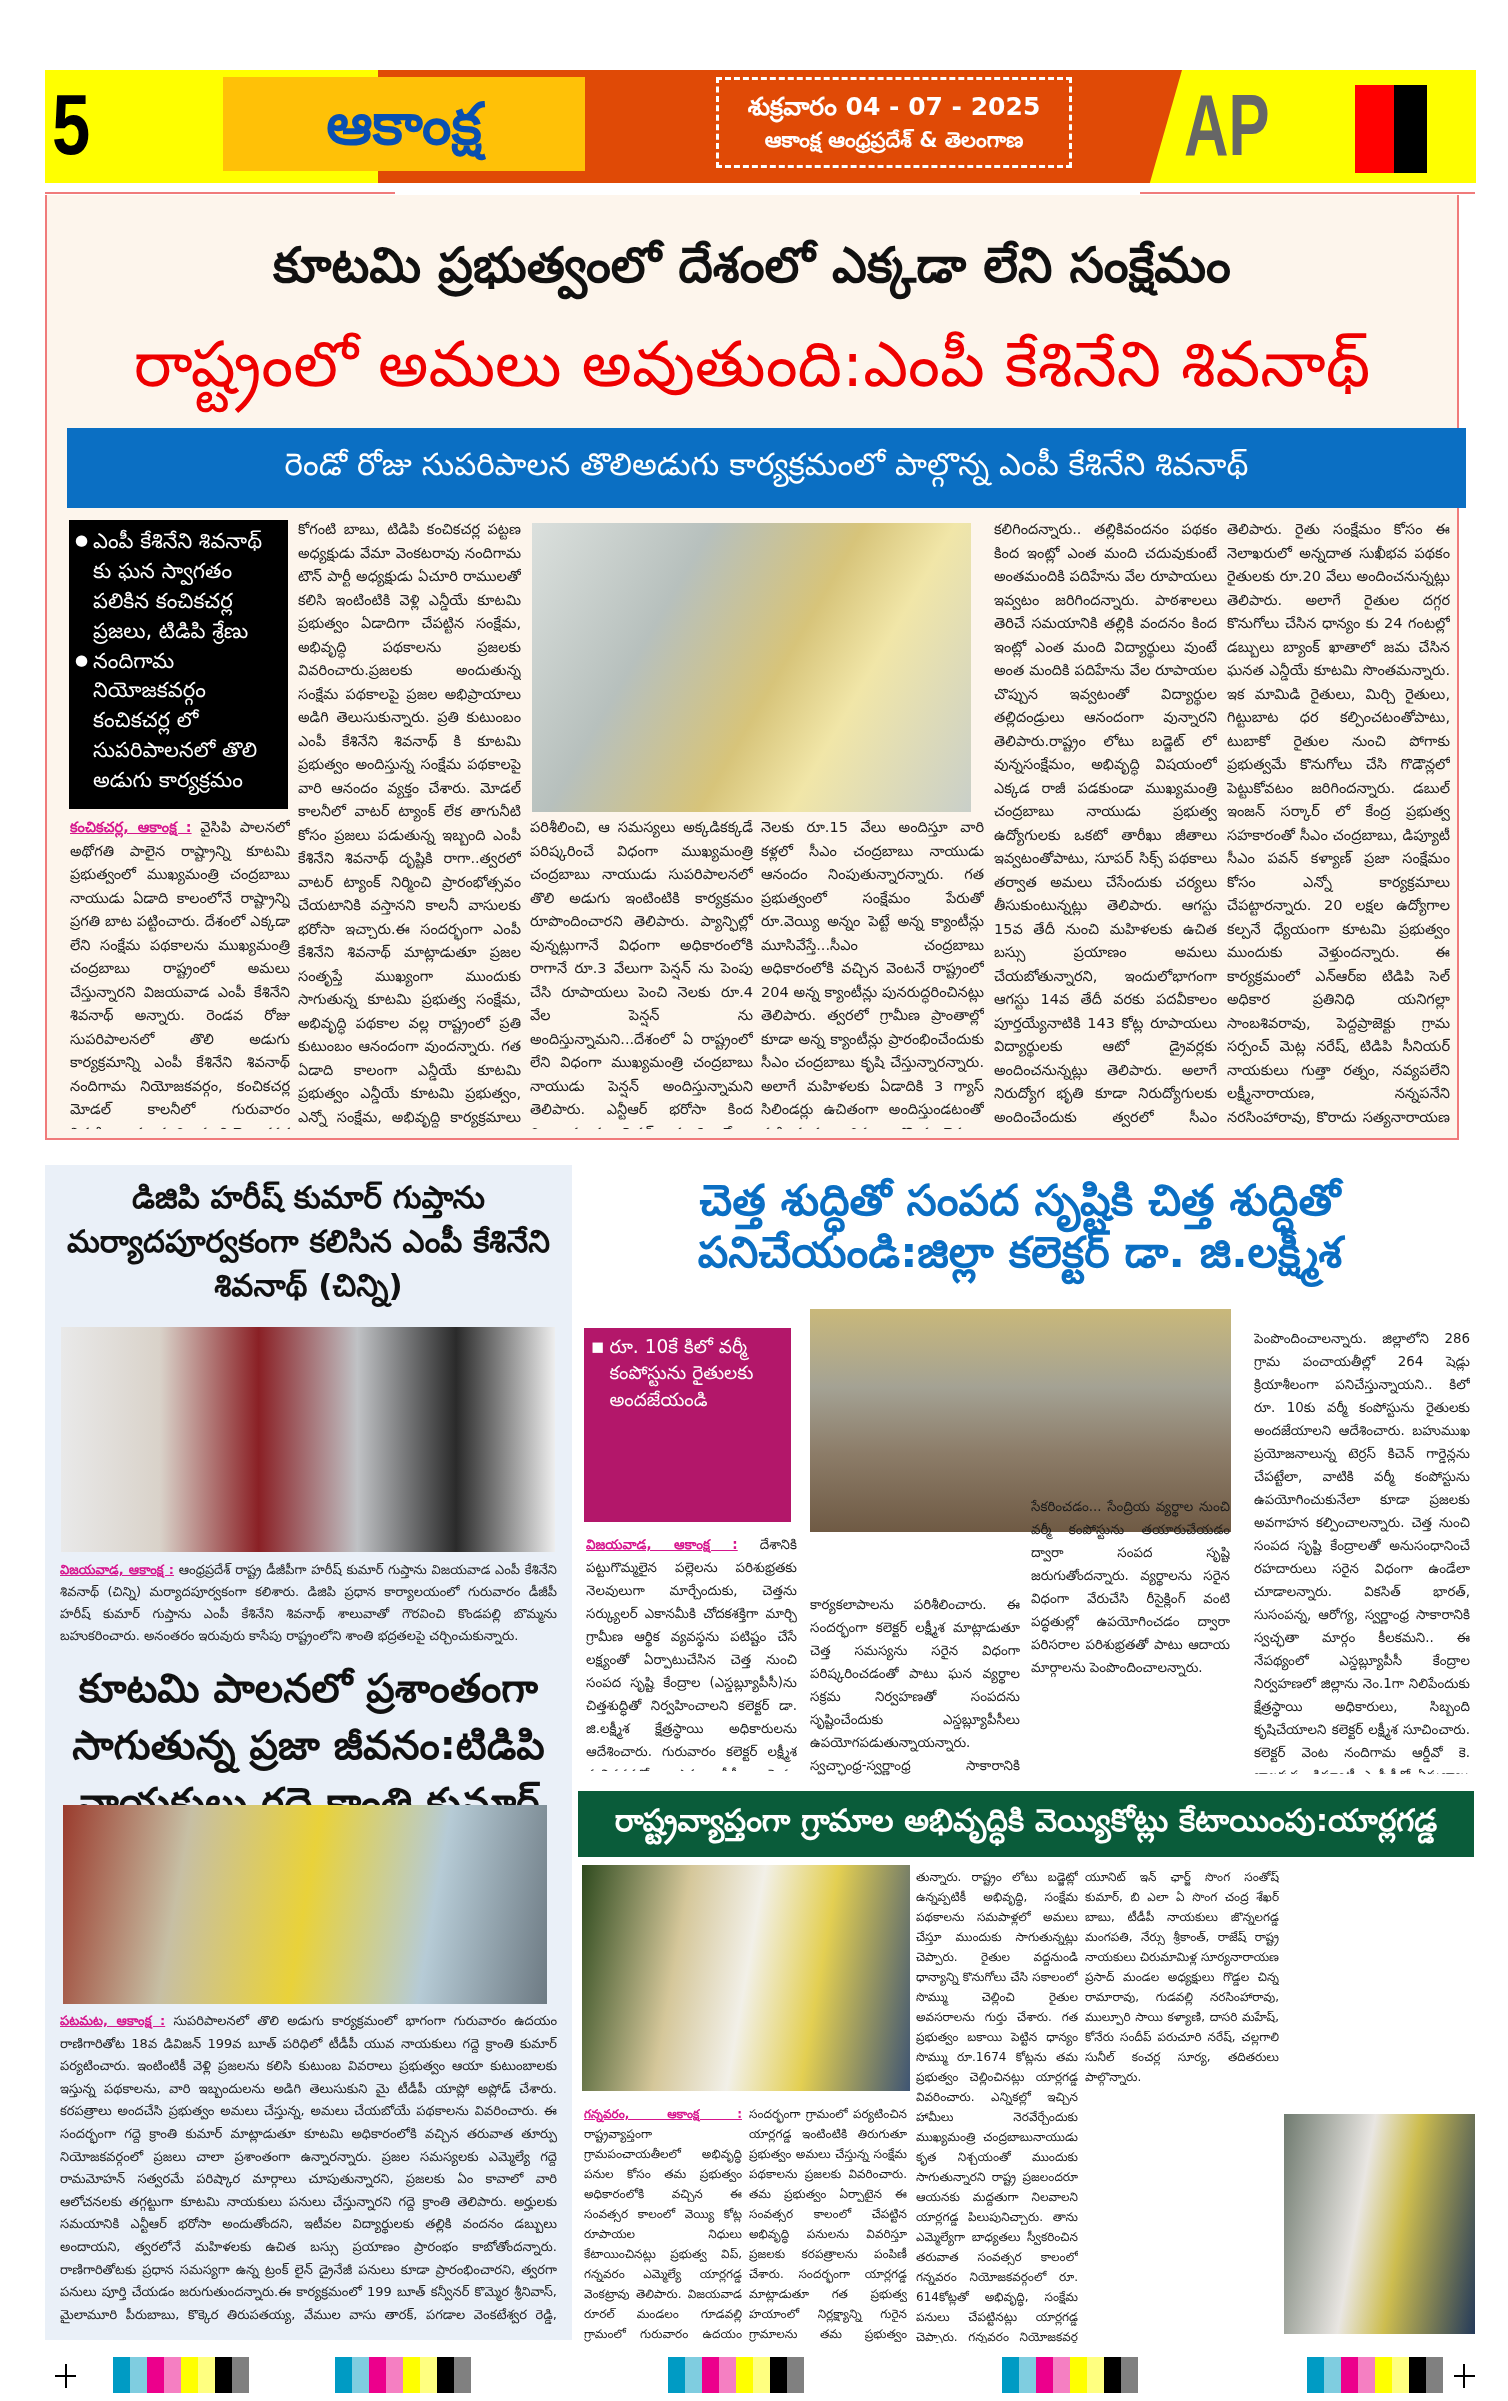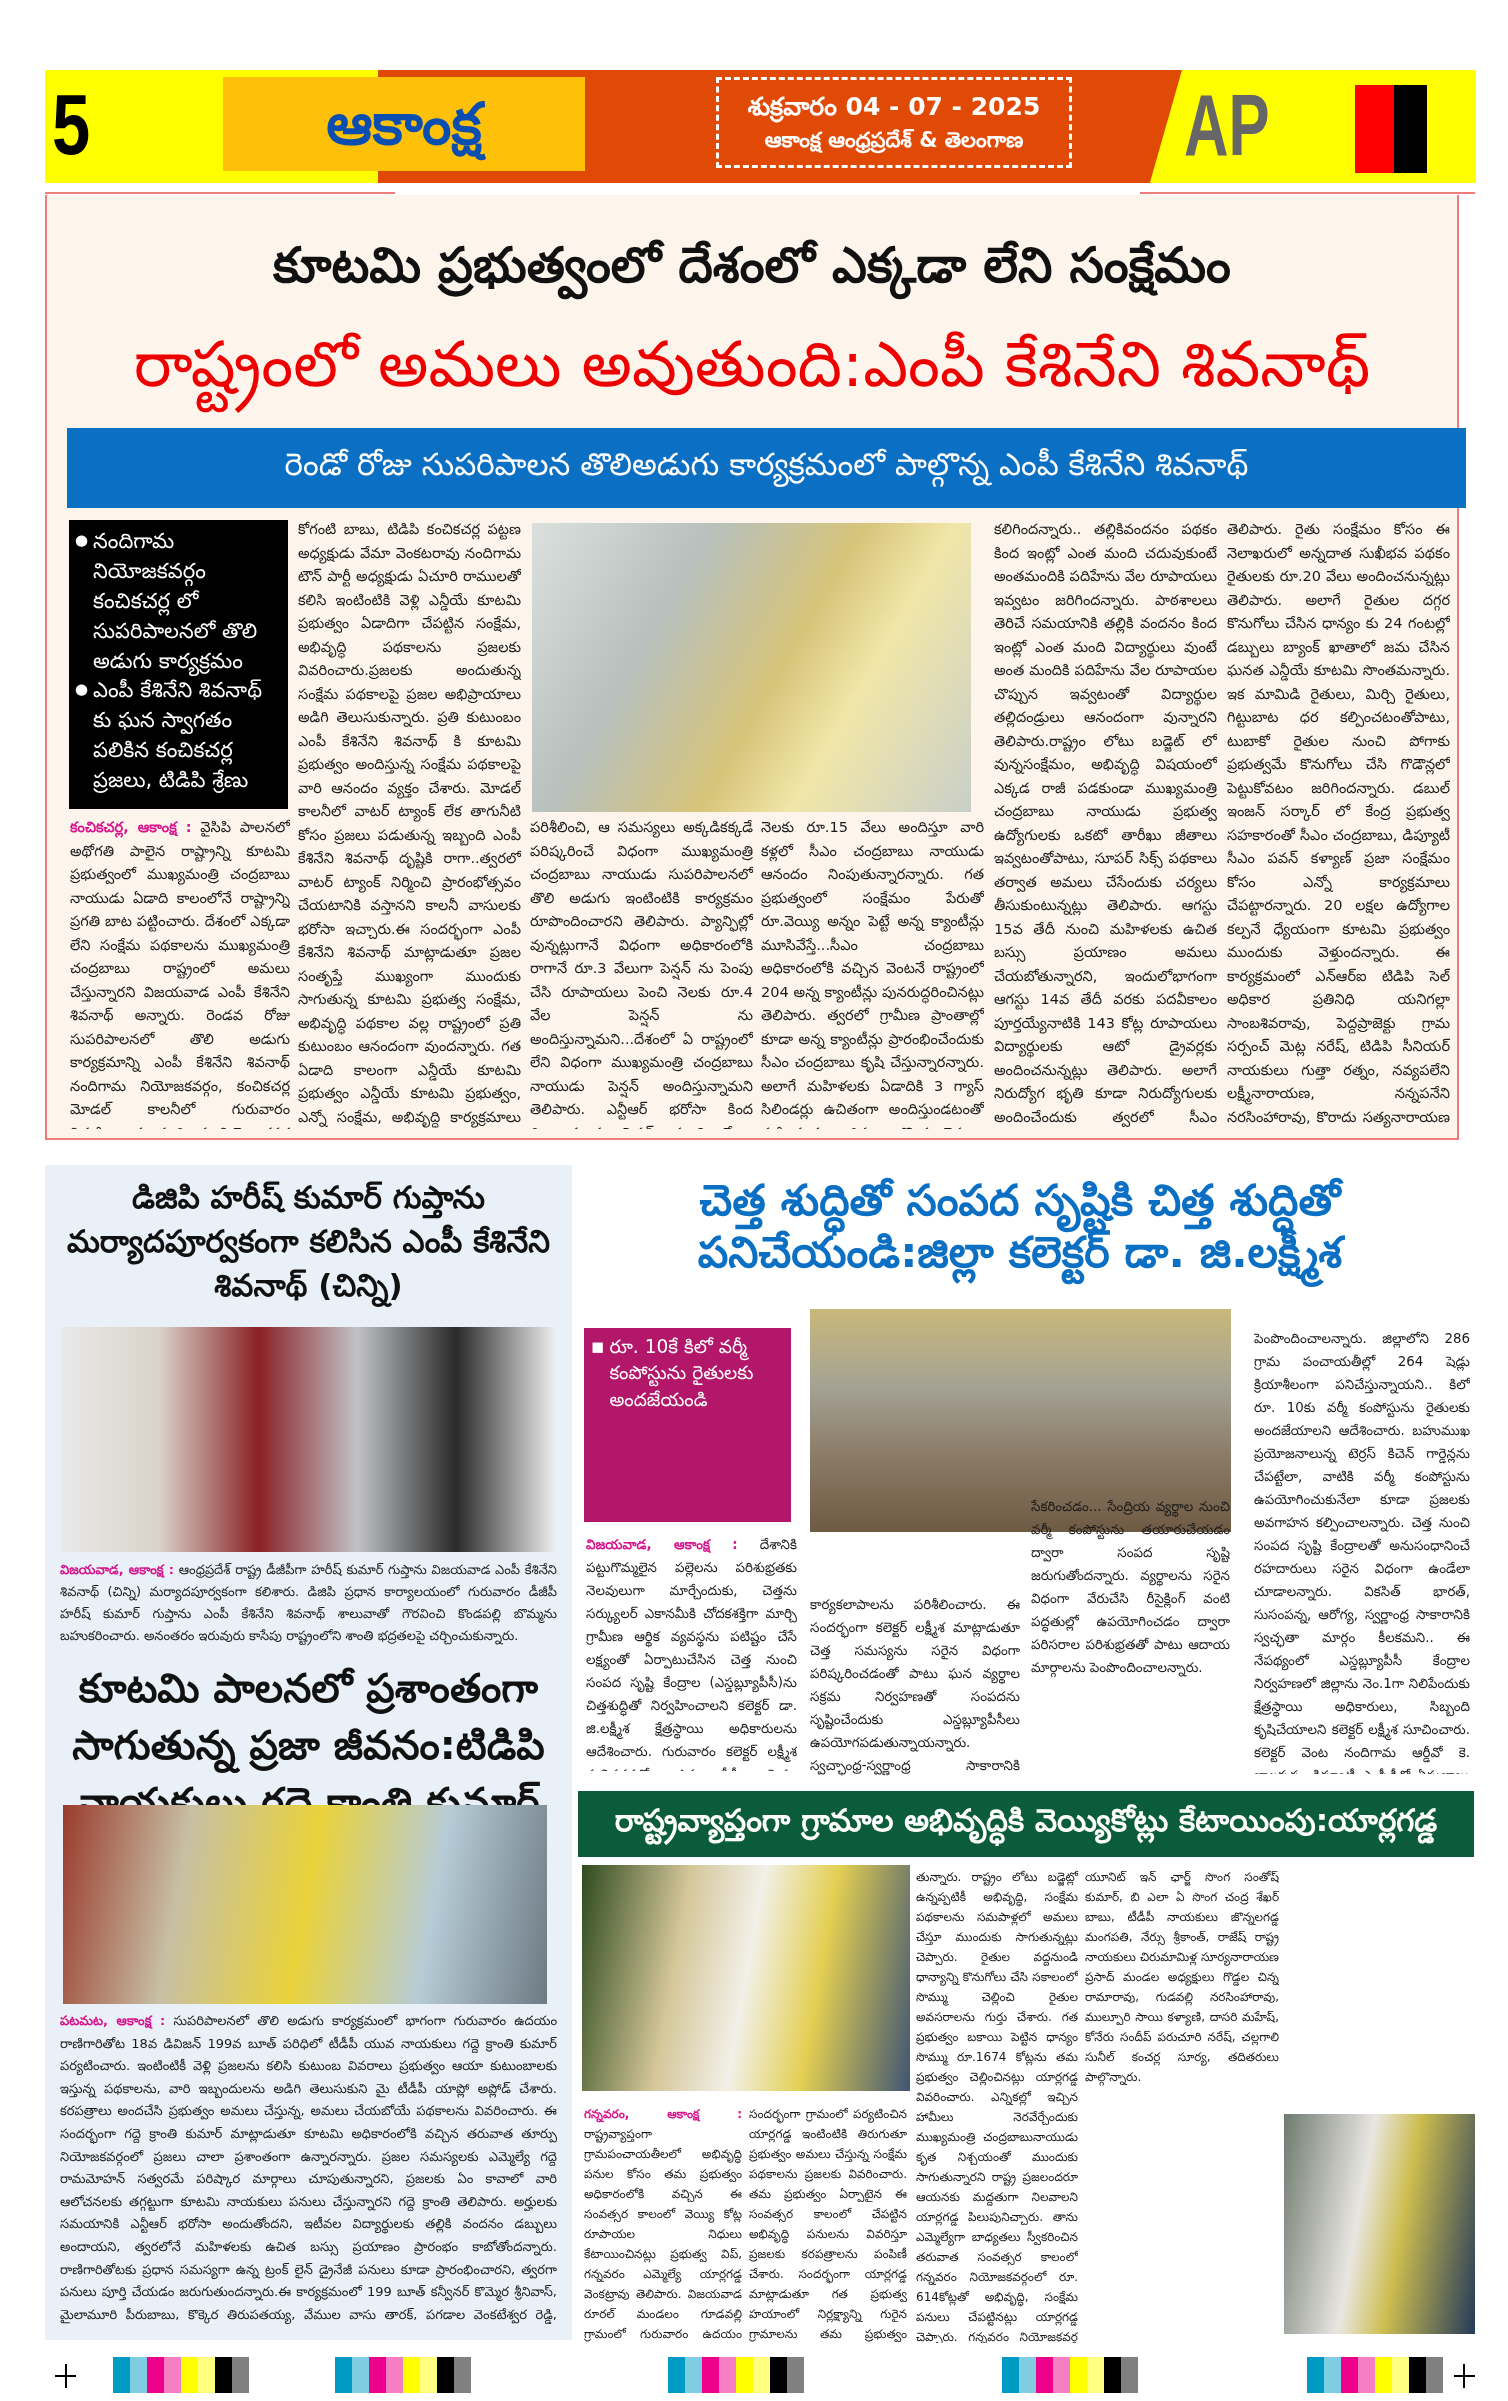--- a/index.html
+++ b/index.html
@@ -23,21 +23,21 @@
 
   
   .lead { left: 45px; top: 195px; width: 1414px; height: 945px; background: #fdf5ec; border-left: 2.2px solid #f07b7b; border-right: 2.2px solid #f07b7b; border-bottom: 2.2px solid #f07b7b; }
   .lead-h1 { left: 45px; top: 237px; width: 1414px; text-align: center; font-size: 49px; font-weight: bold; color: #111; }
   .lead-h2 { left: 45px; top: 328px; width: 1414px; text-align: center; font-size: 63px; font-weight: normal; color: #ee0000; }
   .lead-sub { left: 67px; top: 428px; width: 1399px; height: 80px; background: #0b6fc3; color: #fff; font-size: 31px; display:flex; align-items:center; justify-content:center; }
   .hl-box { left: 69px; top: 520px; width: 219px; height: 289px; background: #000; color: #fff; padding: 7.4px 6px; font-size: 21px; line-height: 1.42; }
   .hl-box li { list-style: none; padding-left: 18px; position: relative; }
   .hl-box li::before { content: "●"; position: absolute; left: 0; font-size: 15px; top: 3px; }
   .col { font-size: 14.5px; line-height: 23.5px; text-align: justify; color: #1a1a1a; overflow: hidden; }
-  .dateline { color: #d6158d; font-weight: bold; }
+  .dateline { color: #d6158d; font-weight: bold; text-decoration: underline; }
   .lead-c1 { left: 70px; top: 816px; width: 220px; height: 313px; }
   .lead-c2 { left: 298px; top: 518px; width: 223px; height: 610px; }
   .lead-photo { left: 532px; top: 523px; width: 439px; height: 289px; background: linear-gradient(120deg,#dbe0dd 0%,#b7c0bd 30%,#d7c47a 55%,#f1e6a8 70%,#c9cfc9 100%); }
   .lead-c3 { left: 530px; top: 816px; width: 223px; height: 313px; }
   .lead-c4 { left: 761px; top: 816px; width: 223px; height: 313px; }
   .lead-c5 { left: 994px; top: 518px; width: 223px; height: 610px; }
   .lead-c6 { left: 1227px; top: 518px; width: 223px; height: 610px; }
 
   
   .left-panel { left: 45px; top: 1165px; width: 527px; height: 1175px; background: #eaf0f8; }
@@ -93,22 +93,22 @@
 <div class="abs flag-red"></div>
 <div class="abs flag-blk"></div>
 <div class="abs rule-l"></div>
 <div class="abs rule-r"></div>
 
 <div class="abs lead"></div>
 <h1 class="abs lead-h1">కూటమి ప్రభుత్వంలో దేశంలో ఎక్కడా లేని సంక్షేమం</h1>
 <h1 class="abs lead-h2">రాష్ట్రంలో అమలు అవుతుంది:ఎంపీ కేశినేని శివనాథ్</h1>
 <div class="abs lead-sub">రెండో రోజు సుపరిపాలన తొలిఅడుగు కార్యక్రమంలో పాల్గొన్న ఎంపీ కేశినేని శివనాథ్</div>
 <ul class="abs hl-box">
+  <li>ఎంపీ కేశినేని శివనాథ్ కు ఘన స్వాగతం పలికిన కంచికచర్ల ప్రజలు, టిడిపి శ్రేణు</li>
   <li>నందిగామ నియోజకవర్గం కంచికచర్ల లో సుపరిపాలనలో తొలి అడుగు కార్యక్రమం</li>
-  <li>ఎంపీ కేశినేని శివనాథ్ కు ఘన స్వాగతం పలికిన కంచికచర్ల ప్రజలు, టిడిపి శ్రేణు</li>
 </ul>
 <div class="abs col lead-c1"><span class="dateline">కంచికచర్ల, ఆకాంక్ష :</span> <span>వైసిపి పాలనలో అథోగతి పాలైన రాష్ట్రాన్ని కూటమి ప్రభుత్వంలో ముఖ్యమంత్రి చంద్రబాబు నాయుడు ఏడాది కాలంలోనే రాష్ట్రాన్ని ప్రగతి బాట పట్టించారు. దేశంలో ఎక్కడా లేని సంక్షేమ పథకాలను ముఖ్యమంత్రి చంద్రబాబు రాష్ట్రంలో అమలు చేస్తున్నారని విజయవాడ ఎంపీ కేశినేని శివనాథ్ అన్నారు. రెండవ రోజు సుపరిపాలనలో తొలి అడుగు కార్యక్రమాన్ని ఎంపీ కేశినేని శివనాథ్ నందిగామ నియోజకవర్గం, కంచికచర్ల మోడల్ కాలనీలో గురువారం నిర్వహించారు. నందిగామ నియోజకవర్గ పరిశీలకులు బచ్చుల సుబ్రహ్మణ్య బోస్, టిడిపి కంచికచర్ల మండల పార్టీ అధ్యక్షుడు</span></div>
 <div class="abs col lead-c2">కోగంటి బాబు, టిడిపి కంచికచర్ల పట్టణ అధ్యక్షుడు వేమా వెంకటరావు నందిగామ టౌన్ పార్టీ అధ్యక్షుడు ఏచూరి రాములతో కలిసి ఇంటింటికి వెళ్లి ఎన్డీయే కూటమి ప్రభుత్వం ఏడాదిగా చేపట్టిన సంక్షేమ, అభివృద్ధి పథకాలను ప్రజలకు వివరించారు.ప్రజలకు అందుతున్న సంక్షేమ పథకాలపై ప్రజల అభిప్రాయాలు అడిగి తెలుసుకున్నారు. ప్రతి కుటుంబం ఎంపీ కేశినేని శివనాథ్ కి కూటమి ప్రభుత్వం అందిస్తున్న సంక్షేమ పథకాలపై వారి ఆనందం వ్యక్తం చేశారు. మోడల్ కాలనీలో వాటర్ ట్యాంక్ లేక తాగునీటి కోసం ప్రజలు పడుతున్న ఇబ్బంది ఎంపీ కేశినేని శివనాథ్ దృష్టికి రాగా..త్వరలో వాటర్ ట్యాంక్ నిర్మించి ప్రారంభోత్సవం చేయటానికి వస్తానని కాలనీ వాసులకు భరోసా ఇచ్చారు.ఈ సందర్భంగా ఎంపీ కేశినేని శివనాథ్ మాట్లాడుతూ ప్రజల సంతృప్తే ముఖ్యంగా ముందుకు సాగుతున్న కూటమి ప్రభుత్వ సంక్షేమ, అభివృద్ధి పథకాల వల్ల రాష్ట్రంలో ప్రతి కుటుంబం ఆనందంగా వుందన్నారు. గత ఏడాది కాలంగా ఎన్డీయే కూటమి ప్రభుత్వం ఎన్డీయే కూటమి ప్రభుత్వం, ఎన్నో సంక్షేమ, అభివృద్ధి కార్యక్రమాలు చేపట్టడం జరిగిందన్నారు. ఈ సంక్షేమ అభివృద్ధి కార్యక్రమాలు ప్రజలందరికీ అందుతున్నాయా లేదా, సంక్షేమ పథకాల అమల్లో ఏమైనా ఇబ్బందులు, సమస్యలు వున్నాయా అనే విషయాలు స్వయంగా</div>
 <div class="abs lead-photo"></div>
 <div class="abs col lead-c3">పరిశీలించి, ఆ సమస్యలు అక్కడికక్కడే పరిష్కరించే విధంగా ముఖ్యమంత్రి చంద్రబాబు నాయుడు సుపరిపాలనలో తొలి అడుగు ఇంటింటికి కార్యక్రమం రూపొందించారని తెలిపారు. ప్యాన్ఫిల్లో వున్నట్లుగానే విధంగా అధికారంలోకి రాగానే రూ.3 వేలుగా పెన్షన్ ను పెంపు చేసి రూపాయలు పెంచి నెలకు రూ.4 వేల పెన్షన్ ను అందిస్తున్నామని...దేశంలో ఏ రాష్ట్రంలో లేని విధంగా ముఖ్యమంత్రి చంద్రబాబు నాయుడు పెన్షన్ అందిస్తున్నామని తెలిపారు. ఎన్టీఆర్ భరోసా కింద దివ్యాంగులకు పెన్షన్ రూ.6 వేలు, పూర్తిస్థాయిలో వైకల్యంగా గుర్తించిన వారికి</div>
 <div class="abs col lead-c4">నెలకు రూ.15 వేలు అందిస్తూ వారి కళ్లలో సీఎం చంద్రబాబు నాయుడు ఆనందం నింపుతున్నారన్నారు. గత ప్రభుత్వంలో సంక్షేమం పేరుతో రూ.వెయ్యి అన్నం పెట్టే అన్న క్యాంటీన్లు మూసివేస్తే...సీఎం చంద్రబాబు అధికారంలోకి వచ్చిన వెంటనే రాష్ట్రంలో 204 అన్న క్యాంటీన్లు పునరుద్ధరించినట్లు తెలిపారు. త్వరలో గ్రామీణ ప్రాంతాల్లో కూడా అన్న క్యాంటీన్లు ప్రారంభించేందుకు సీఎం చంద్రబాబు కృషి చేస్తున్నారన్నారు. అలాగే మహిళలకు ఏడాదికి 3 గ్యాస్ సిలిండర్లు ఉచితంగా అందిస్తుండటంతో మహిళలకు ఆర్థికంగా కొంత వెసులు బాటు</div>
 <div class="abs col lead-c5">కలిగిందన్నారు.. తల్లికివందనం పథకం కింద ఇంట్లో ఎంత మంది చదువుకుంటే అంతమందికి పదిహేను వేల రూపాయలు ఇవ్వటం జరిగిందన్నారు. పాఠశాలలు తెరిచే సమయానికి తల్లికి వందనం కింద ఇంట్లో ఎంత మంది విద్యార్థులు వుంటే అంత మందికి పదిహేను వేల రూపాయల చొప్పున ఇవ్వటంతో విద్యార్థుల తల్లిదండ్రులు ఆనందంగా వున్నారని తెలిపారు.రాష్ట్రం లోటు బడ్జెట్ లో వున్నసంక్షేమం, అభివృద్ధి విషయంలో ఎక్కడ రాజీ పడకుండా ముఖ్యమంత్రి చంద్రబాబు నాయుడు ప్రభుత్వ ఉద్యోగులకు ఒకటో తారీఖు జీతాలు ఇవ్వటంతోపాటు, సూపర్ సిక్స్ పథకాలు తర్వాత అమలు చేసేందుకు చర్యలు తీసుకుంటున్నట్లు తెలిపారు. ఆగస్టు 15వ తేదీ నుంచి మహిళలకు ఉచిత బస్సు ప్రయాణం అమలు చేయబోతున్నారని, ఇందులోభాగంగా ఆగస్టు 14వ తేదీ వరకు పదవీకాలం పూర్తయ్యేనాటికి 143 కోట్ల రూపాయలు విద్యార్థులకు ఆటో డ్రైవర్లకు అందించనున్నట్లు తెలిపారు. అలాగే నిరుద్యోగ భృతి కూడా నిరుద్యోగులకు అందించేందుకు త్వరలో సీఎం చంద్రబాబు కృషి చేస్తున్నారన్నారు. ఆయుదకు సెల్ ఫోన్ మాల్ లో ప్రభుత్వ సిఎం</div>
 <div class="abs col lead-c6">తెలిపారు. రైతు సంక్షేమం కోసం ఈ నెలాఖరులో అన్నదాత సుఖీభవ పథకం రైతులకు రూ.20 వేలు అందించనున్నట్లు తెలిపారు. అలాగే రైతుల దగ్గర కొనుగోలు చేసిన ధాన్యం కు 24 గంటల్లో డబ్బులు బ్యాంక్ ఖాతాలో జమ చేసిన ఘనత ఎన్డీయే కూటమి సొంతమన్నారు. ఇక మామిడి రైతులు, మిర్చి రైతులు, గిట్టుబాట ధర కల్పించటంతోపాటు, టుబాకో రైతుల నుంచి పోగాకు ప్రభుత్వమే కొనుగోలు చేసి గొడౌన్లలో పెట్టుకోవటం జరిగిందన్నారు. డబుల్ ఇంజన్ సర్కార్ లో కేంద్ర ప్రభుత్వ సహకారంతో సీఎం చంద్రబాబు, డిప్యూటీ సీఎం పవన్ కళ్యాణ్ ప్రజా సంక్షేమం కోసం ఎన్నో కార్యక్రమాలు చేపట్టారన్నారు. 20 లక్షల ఉద్యోగాల కల్పనే ధ్యేయంగా కూటమి ప్రభుత్వం ముందుకు వెళ్తుందన్నారు. ఈ కార్యక్రమంలో ఎన్ఆర్ఐ టిడిపి సెల్ అధికార ప్రతినిధి యనిగల్లా సాంబశివరావు, పెద్దప్రాజెక్టు గ్రామ సర్పంచ్ మెట్ల నరేష్, టిడిపి సీనియర్ నాయకులు గుత్తా రత్నం, నవ్యపలేని లక్ష్మీనారాయణ, నన్నపనేని నరసింహారావు, కొరాదు సత్యనారాయణ ప్రసాద్, జనసేన మండల పార్టీ అధ్యక్షుడు నాయుని నవీన్, జిల్లా ఎస్సీ సెల్ అధ్యక్షుడు సాంగ సంజయ్ వర్మ, టి.ఎన్.ఎస్.ఎఫ్ జిల్లా ప్రధాన కార్యదర్శి పి.వరదరాజ్ శ్రీవిద్య, జిల్లా బీసీ సెల్ అధ్యక్షుడు దురిమెట్ల కృష్ణ తదితరులు పాల్గొన్నారు.</div>
 
 <div class="abs left-panel"></div>

